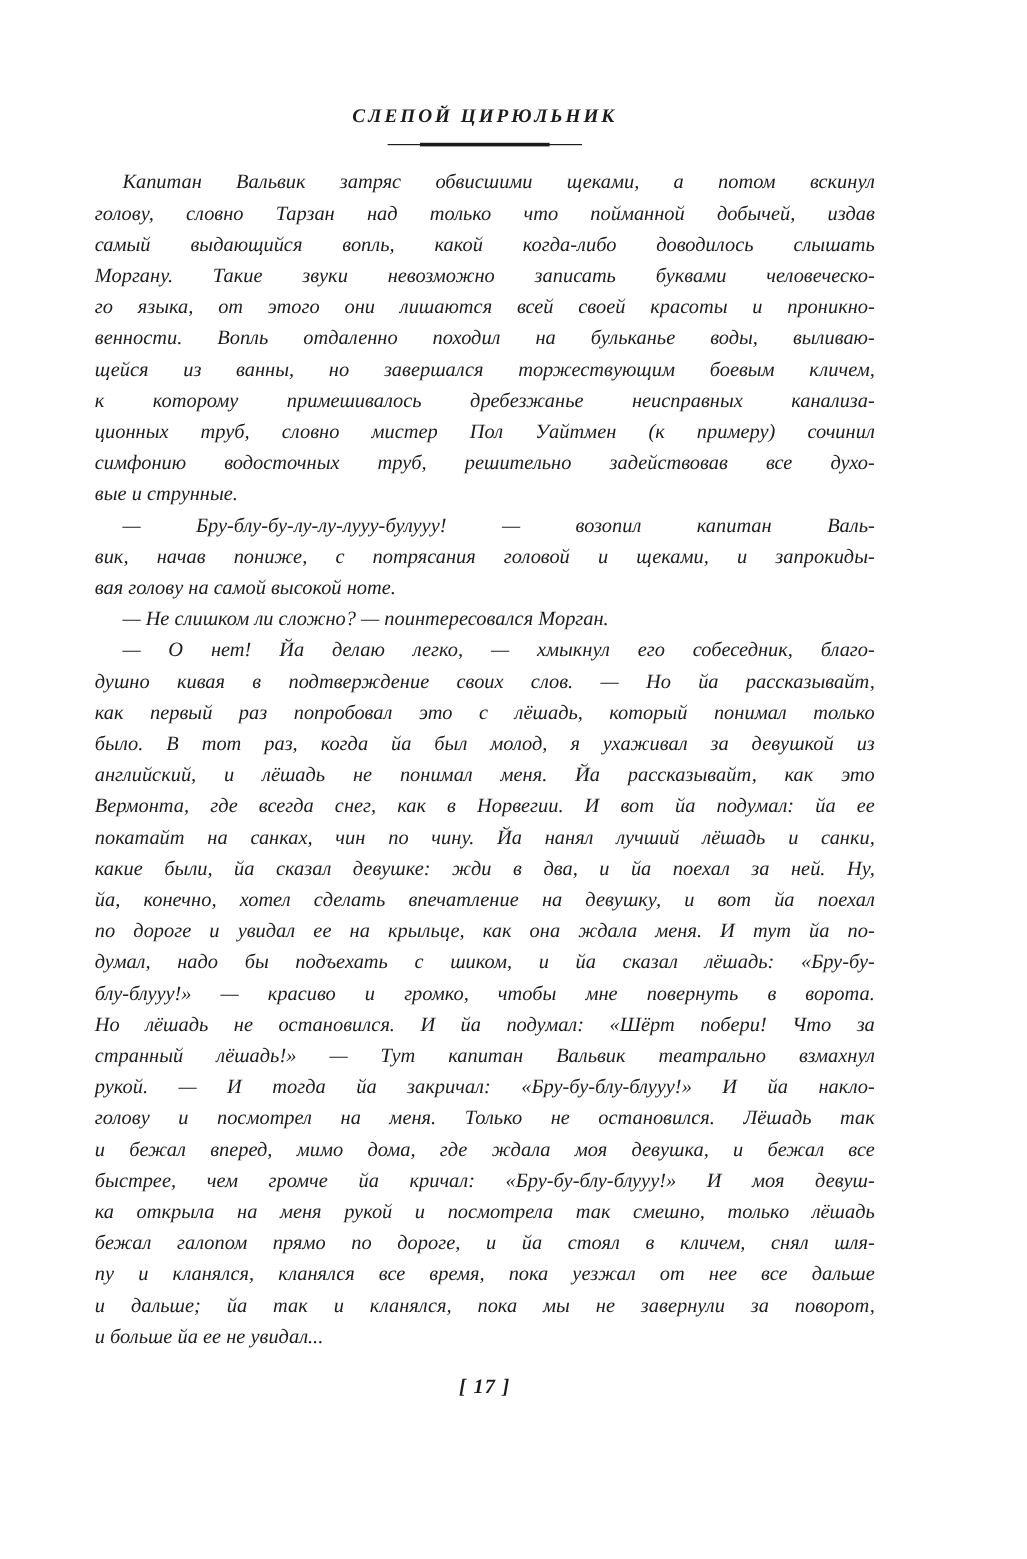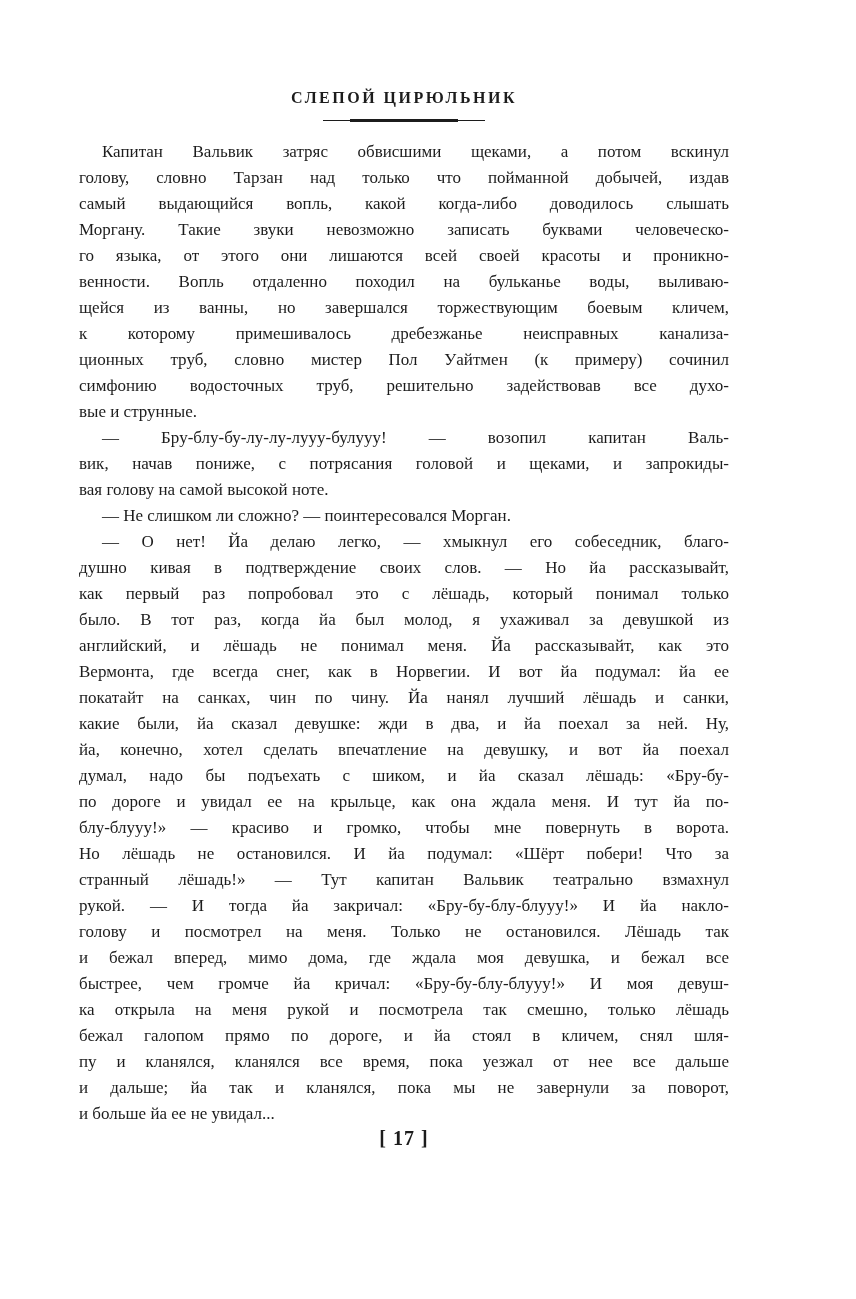--- a/index.html
+++ b/index.html
@@ -10,20 +10,21 @@
   body {
     width: 856px;
     height: 1299px;
     overflow: hidden;
     font-family: "Liberation Serif", "DejaVu Serif", serif;
     color: #1c1c1c;
   }
   .page {
     width: 650px;
     margin-left: 79px;
+    font-style: italic;
   }
   .chapter-title {
     margin-top: 88px;
     text-align: center;
     font-size: 16px;
     font-weight: bold;
     letter-spacing: 2.5px;
     line-height: 19px;
     white-space: nowrap;
   }
@@ -59,22 +60,23 @@
     text-align-last: justify;
     white-space: normal;
   }
   .line.last {
     text-align-last: left;
   }
   .line.first {
     text-indent: 23px;
   }
   .page-number {
+    margin-top: 19px;
     text-align: center;
-    font-size: 20px;
+    font-size: 17px;
     font-weight: bold;
     letter-spacing: 1px;
   }
 </style>
 </head>
 <body>
 
 <div class="page">
 
   <div class="chapter-title">СЛЕПОЙ ЦИРЮЛЬНИК</div>
@@ -102,22 +104,22 @@
       <div class="line first last">— Не слишком ли сложно? — поинтересовался Морган.</div>
       <div class="line first">— О нет! Йа делаю легко, — хмыкнул его собеседник, благо-</div>
       <div class="line">душно кивая в подтверждение своих слов. — Но йа рассказывайт,</div>
       <div class="line">как первый раз попробовал это с лёшадь, который понимал только</div>
       <div class="line">было. В тот раз, когда йа был молод, я ухаживал за девушкой из</div>
       <div class="line">английский, и лёшадь не понимал меня. Йа рассказывайт, как это</div>
       <div class="line">Вермонта, где всегда снег, как в Норвегии. И вот йа подумал: йа ее</div>
       <div class="line">покатайт на санках, чин по чину. Йа нанял лучший лёшадь и санки,</div>
       <div class="line">какие были, йа сказал девушке: жди в два, и йа поехал за ней. Ну,</div>
       <div class="line">йа, конечно, хотел сделать впечатление на девушку, и вот йа поехал</div>
+      <div class="line">по дороге и увидал ее на крыльце, как она ждала меня. И тут йа по-</div>
       <div class="line">думал, надо бы подъехать с шиком, и йа сказал лёшадь: «Бру-бу-</div>
-      <div class="line">по дороге и увидал ее на крыльце, как она ждала меня. И тут йа по-</div>
       <div class="line">блу-блууу!» — красиво и громко, чтобы мне повернуть в ворота.</div>
       <div class="line">Но лёшадь не остановился. И йа подумал: «Шёрт побери! Что за</div>
       <div class="line">странный лёшадь!» — Тут капитан Вальвик театрально взмахнул</div>
       <div class="line">рукой. — И тогда йа закричал: «Бру-бу-блу-блууу!» И йа накло-</div>
       <div class="line">голову и посмотрел на меня. Только не остановился. Лёшадь так</div>
       <div class="line">и бежал вперед, мимо дома, где ждала моя девушка, и бежал все</div>
       <div class="line">быстрее, чем громче йа кричал: «Бру-бу-блу-блууу!» И моя девуш-</div>
       <div class="line">ка открыла на меня рукой и посмотрела так смешно, только лёшадь</div>
       <div class="line">бежал галопом прямо по дороге, и йа стоял в кличем, снял шля-</div>
       <div class="line">пу и кланялся, кланялся все время, пока уезжал от нее все дальше</div>

